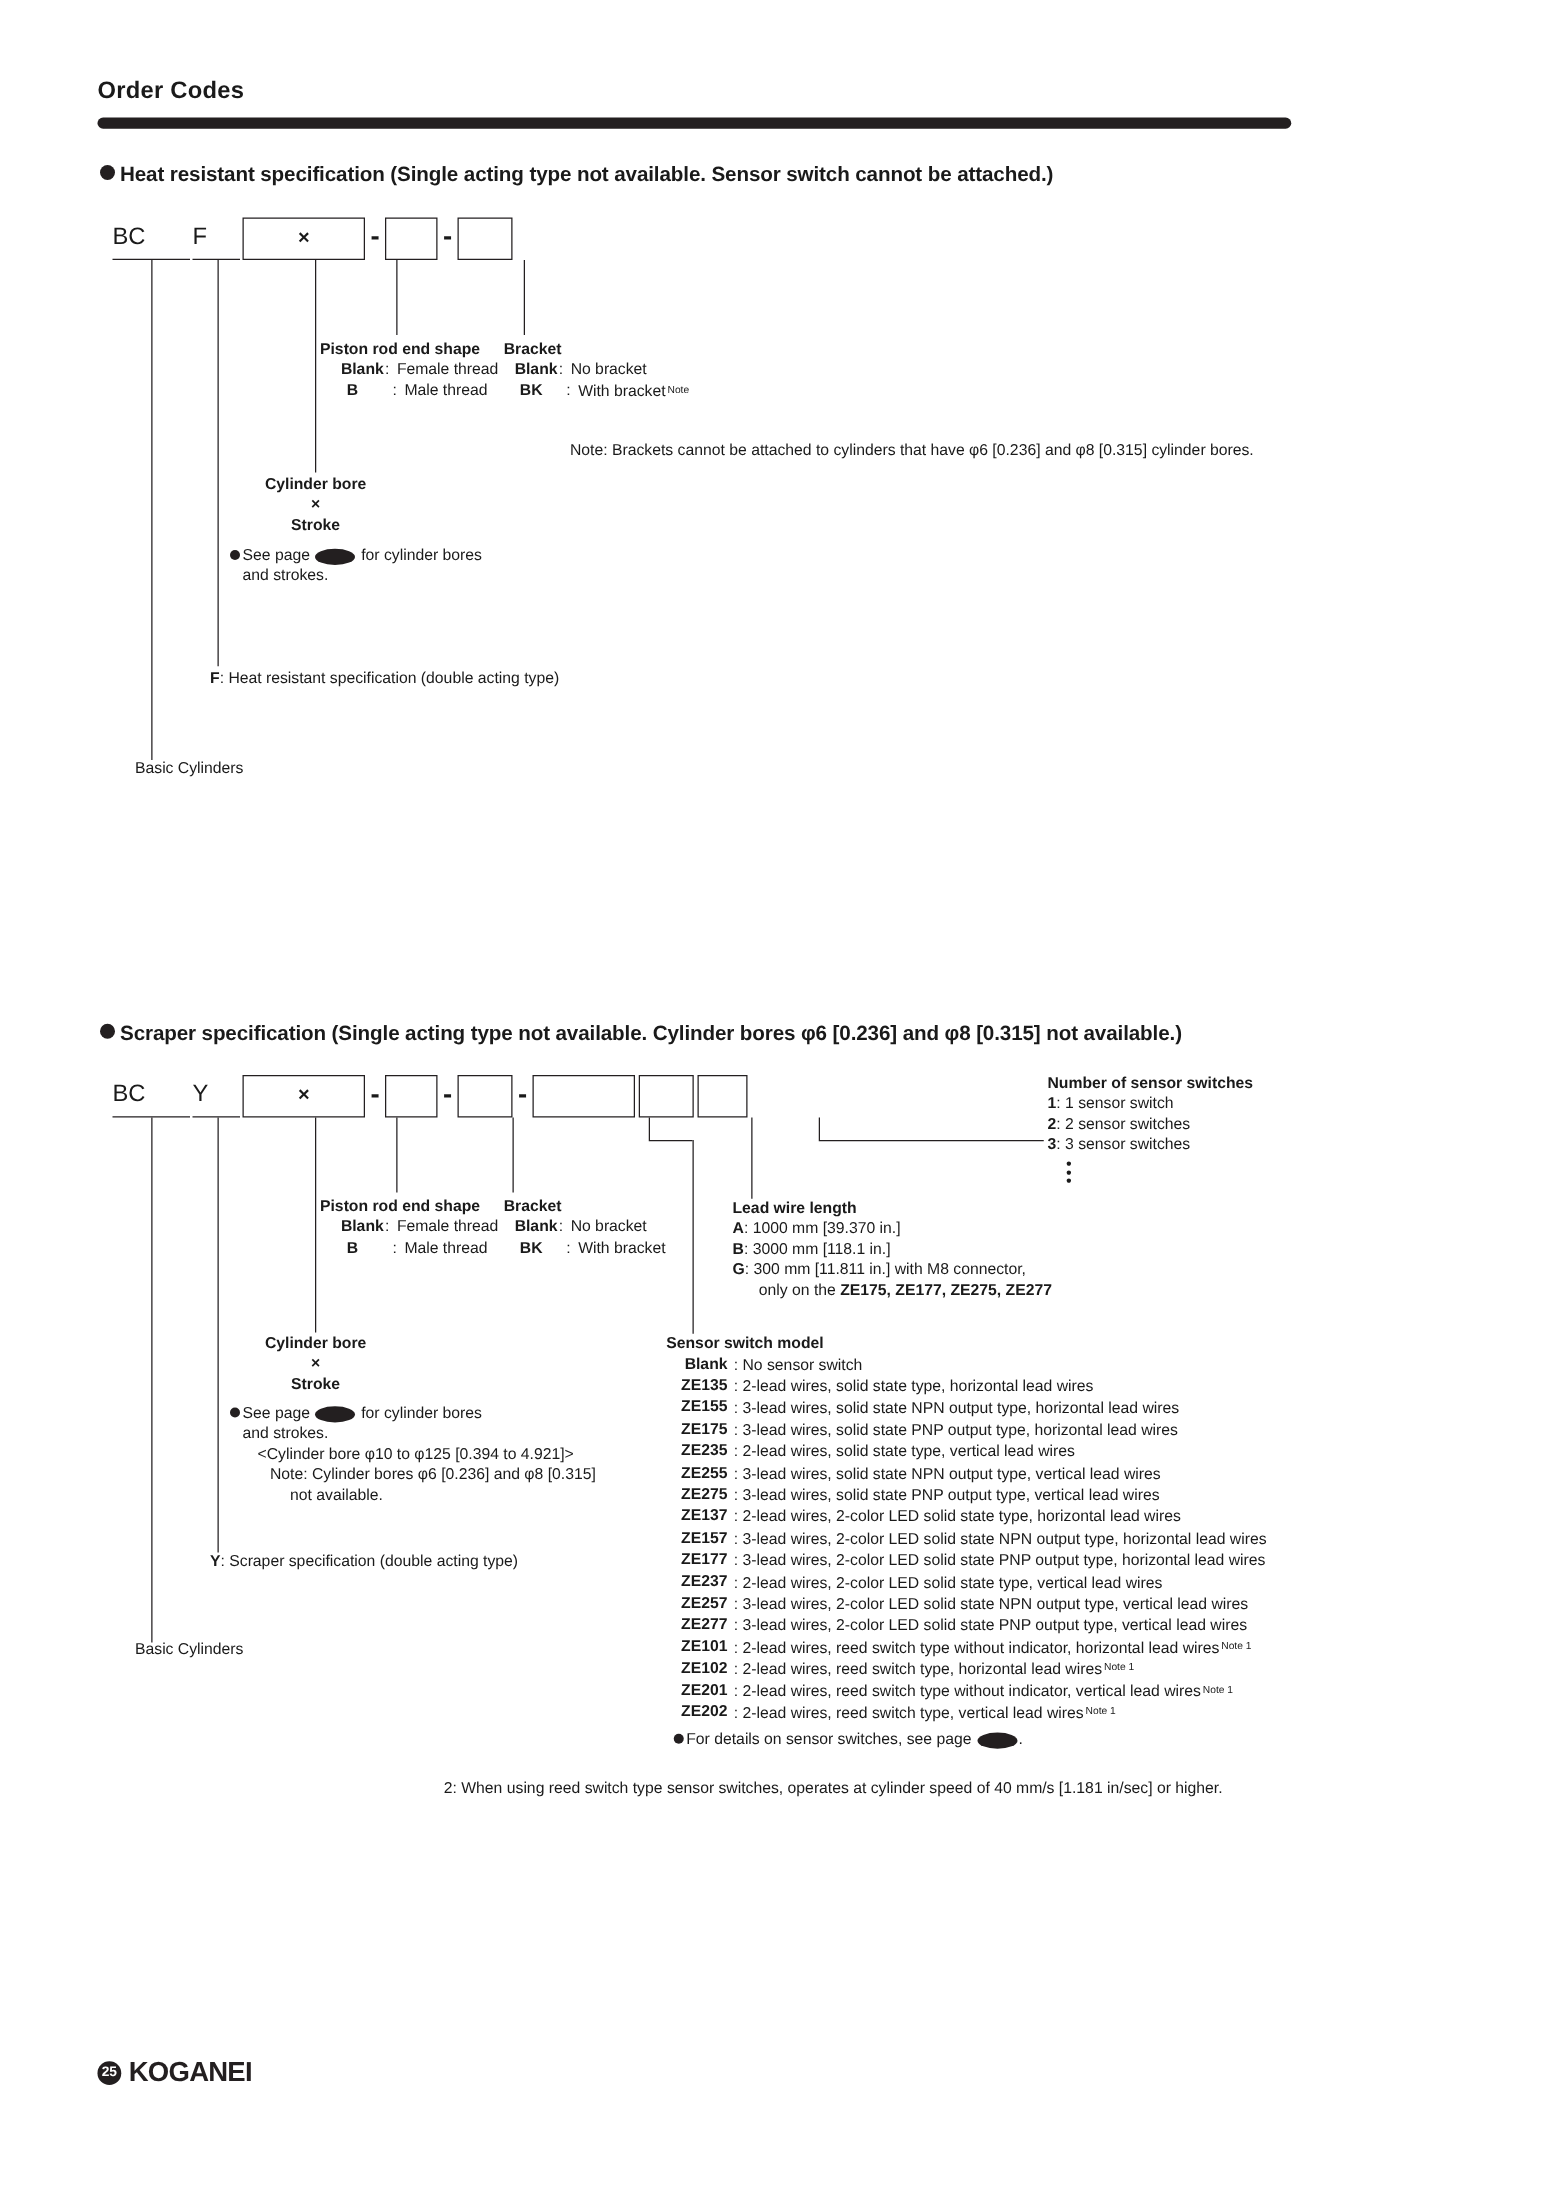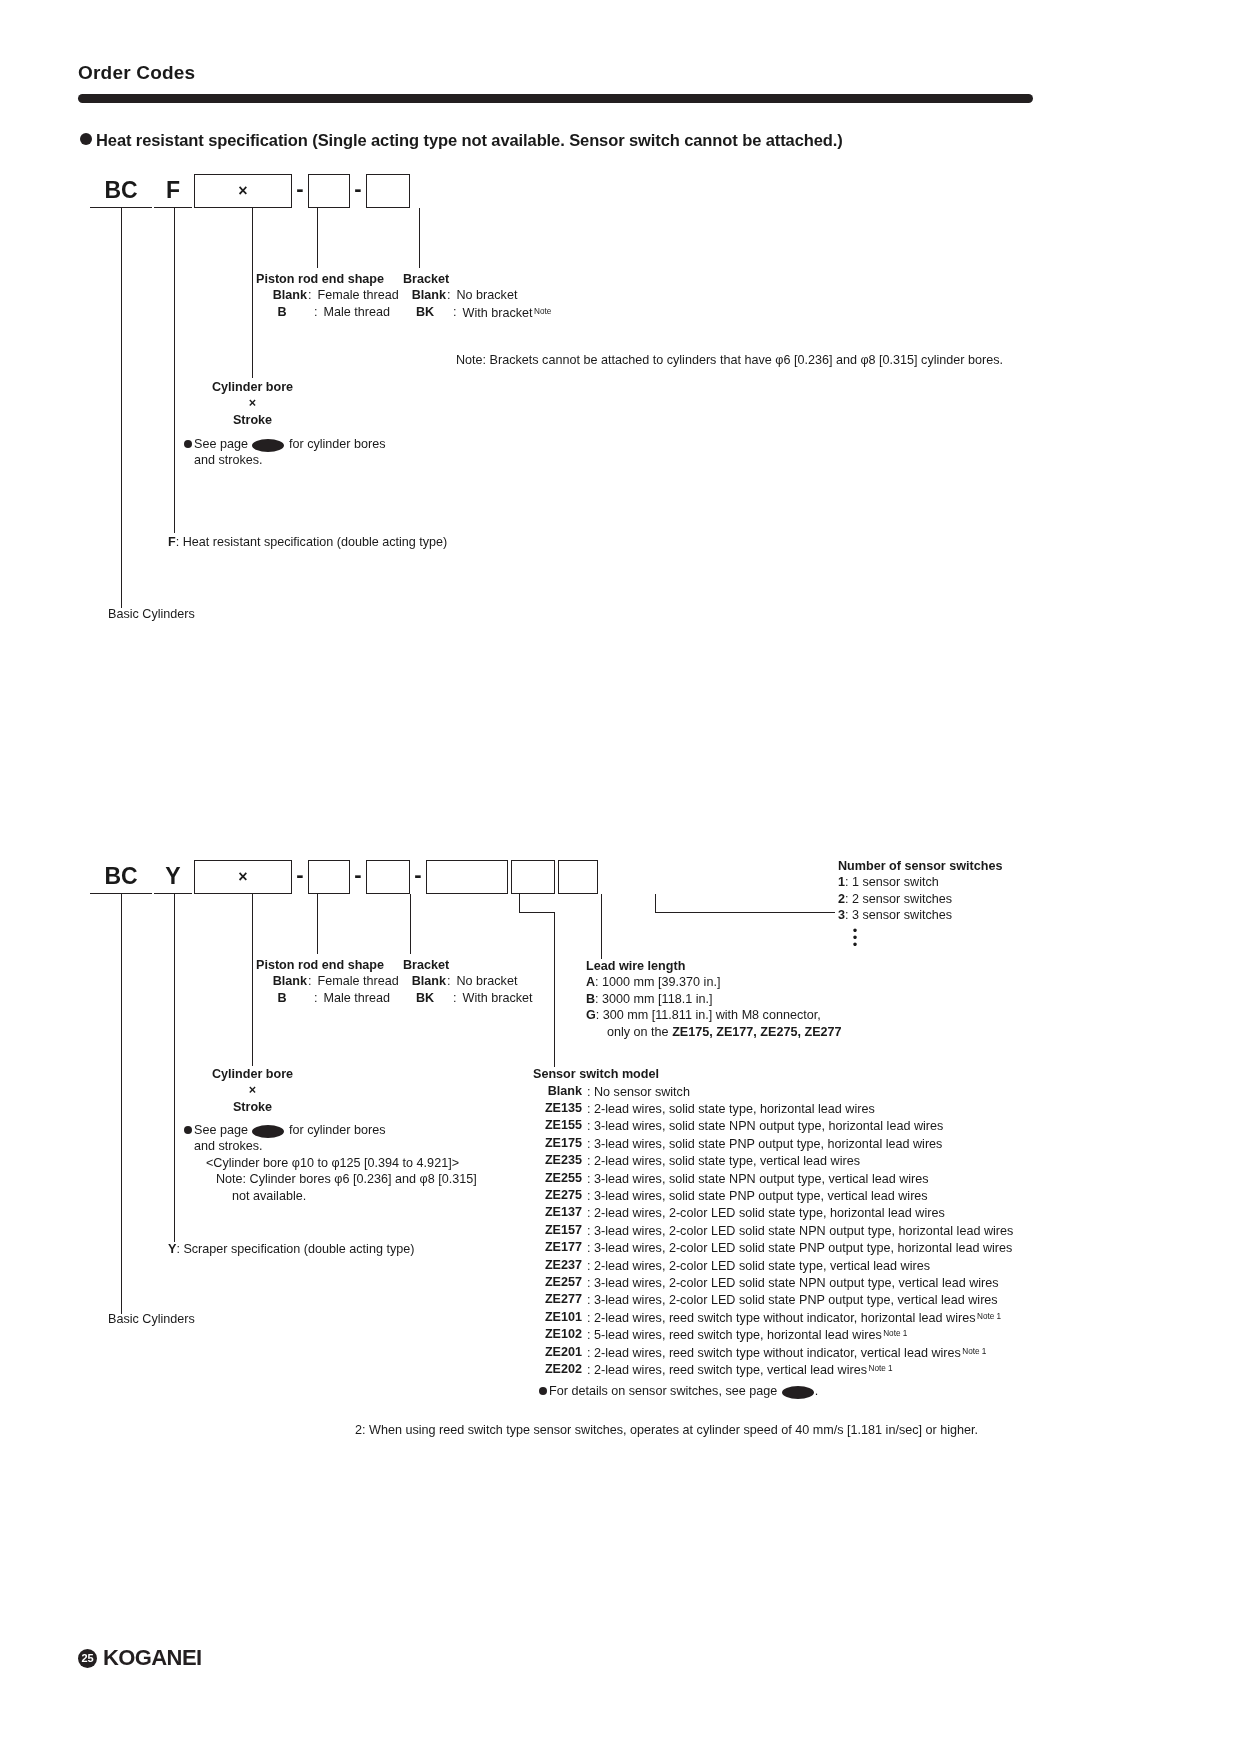--- a/index.html
+++ b/index.html
@@ -38,22 +38,22 @@
   }
   #sec1-head { left:80px; top:131px; }
   #sec2-head { left:80px; top:818px; }
 
   
   .coderow { position:absolute; height:34px; }
   #coderow1 { left:90px; top:174px; }
   #coderow2 { left:90px; top:860px; }
   .cr { display:flex; align-items:flex-start; height:34px; }
   .codetxt {
-    font-size:23px; font-weight:bold; line-height:32px;
-    text-align:center; letter-spacing:0px;
+    font-size:19px; font-weight:normal; line-height:32px;
+    letter-spacing:0px;
     border-bottom:1.3px solid #231f20;
     height:34px;
   }
   .codebox {
     border:1.3px solid #231f20;
     height:34px; background:#fff;
     display:flex; align-items:center; justify-content:center;
     font-size:16px; font-weight:bold;
   }
   .dash {
@@ -182,20 +182,23 @@
     </div>
     <div style="padding-left:10px;">and strokes.</div>
   </div>
 
   <div class="ann" style="left:168px; top:534px;">
     <span class="bold">F</span><span>: Heat resistant specification (double acting type)</span>
   </div>
 
   <div class="ann ttl" style="left:108px; top:606px;">Basic Cylinders</div>
 
+  <div class="sec-head" id="sec2-head">
+    <span class="bul"></span><span>Scraper specification (Single acting type not available. Cylinder bores φ6 [0.236] and φ8 [0.315] not available.)</span>
+  </div>
 
   <div class="coderow" id="coderow2">
     <div class="cr">
       <div class="codetxt" style="width:62px;">BC</div>
       <div class="codetxt" style="width:38px;margin-left:2px;">Y</div>
       <div class="codebox" style="width:98px;margin-left:2px;">×</div>
       <div class="dash">-</div>
       <div class="codebox" style="width:42px;"></div>
       <div class="dash">-</div>
       <div class="codebox" style="width:44px;"></div>
@@ -349,21 +352,21 @@
       <tr>
             <td class="k">ZE277</td>
             <td style="padding-left:4px;"><span>: 3-lead wires, 2-color LED solid state PNP output type, vertical lead wires</span><sup class="note"></sup></td>
           </tr>
       <tr>
             <td class="k">ZE101</td>
             <td style="padding-left:4px;"><span>: 2-lead wires, reed switch type without indicator, horizontal lead wires</span><sup class="note">Note 1</sup></td>
           </tr>
       <tr>
             <td class="k">ZE102</td>
-            <td style="padding-left:4px;"><span>: 5-lead wires, reed switch type, horizontal lead wires</span><sup class="note">Note 1</sup></td>
+            <td style="padding-left:4px;"><span>: 2-lead wires, reed switch type, horizontal lead wires</span><sup class="note">Note 1</sup></td>
           </tr>
       <tr>
             <td class="k">ZE201</td>
             <td style="padding-left:4px;"><span>: 2-lead wires, reed switch type without indicator, vertical lead wires</span><sup class="note">Note 1</sup></td>
           </tr>
       <tr>
             <td class="k">ZE202</td>
             <td style="padding-left:4px;"><span>: 2-lead wires, reed switch type, vertical lead wires</span><sup class="note">Note 1</sup></td>
           </tr>
     </tbody>

